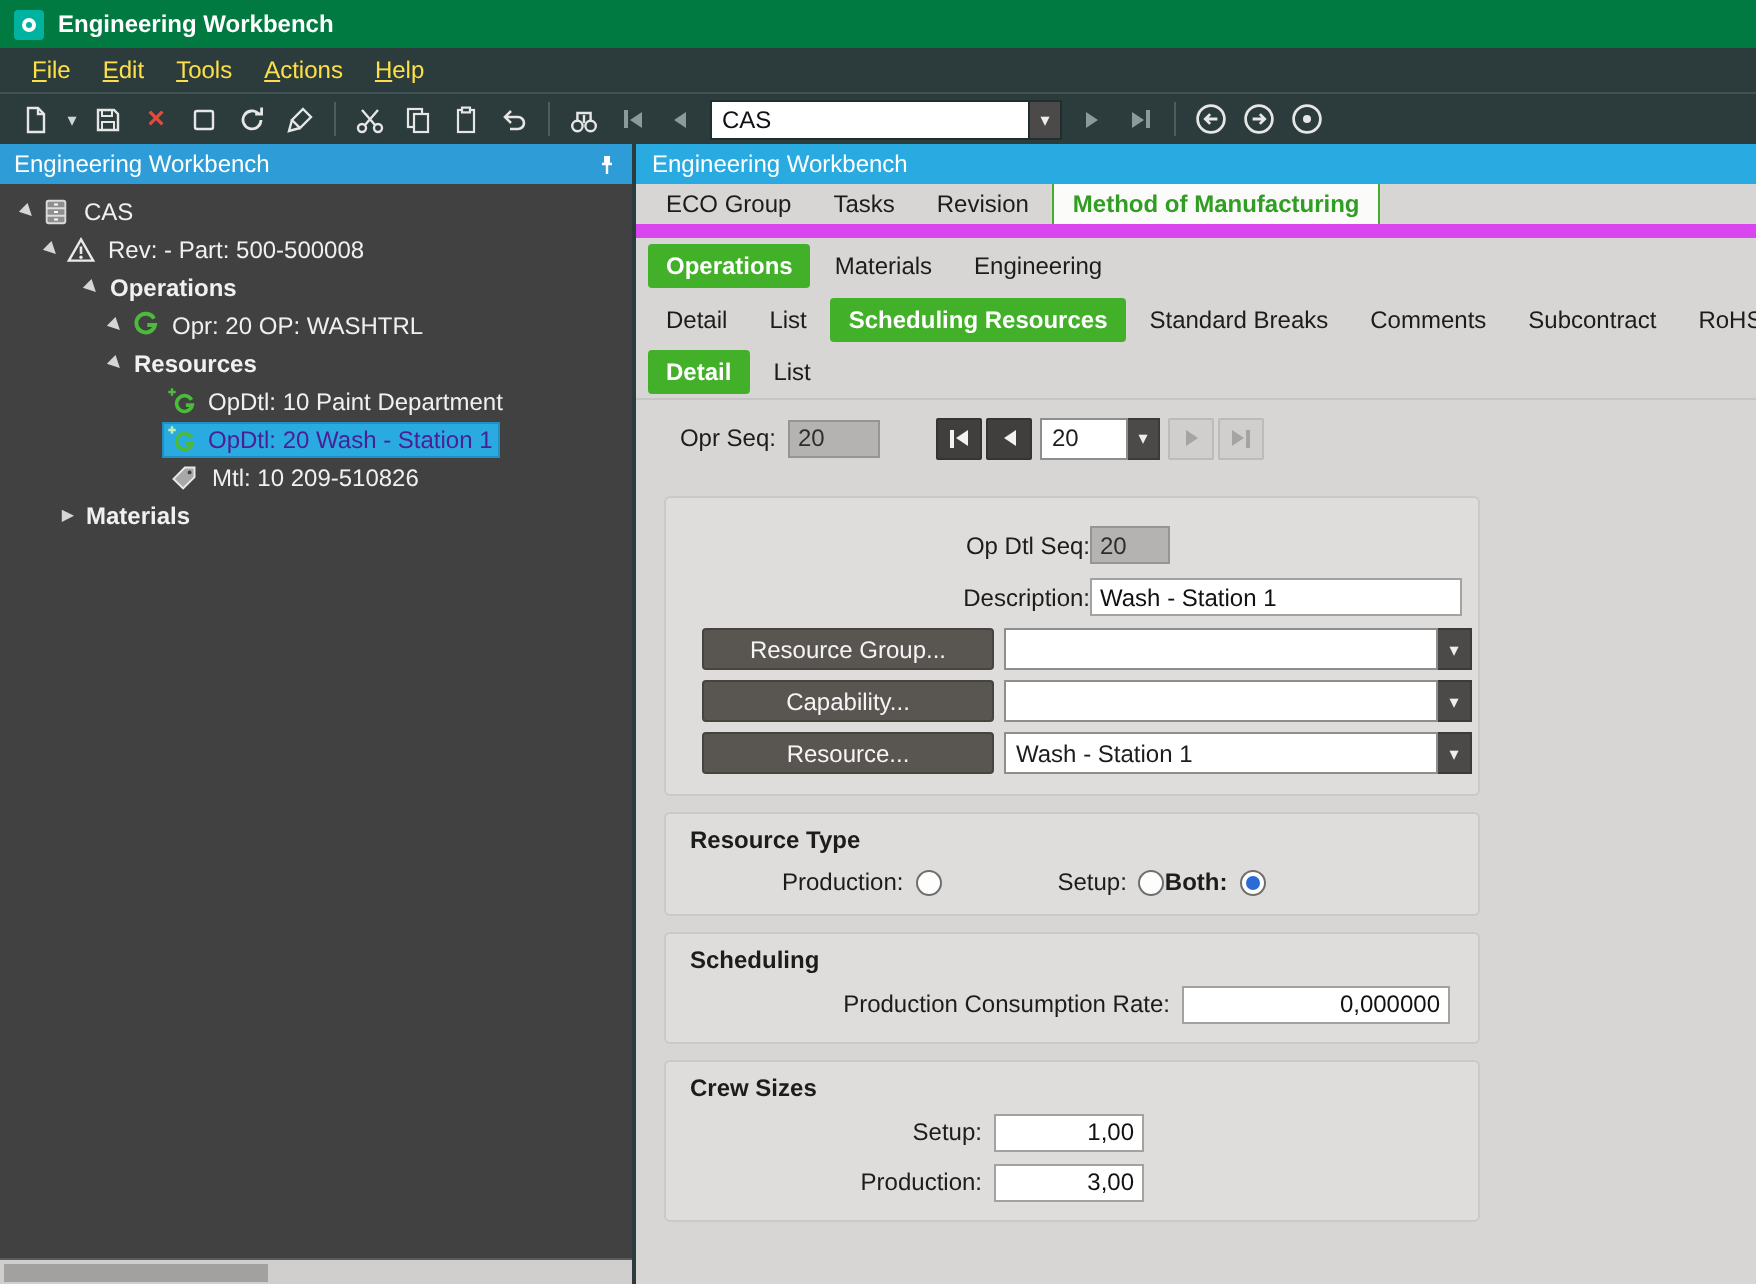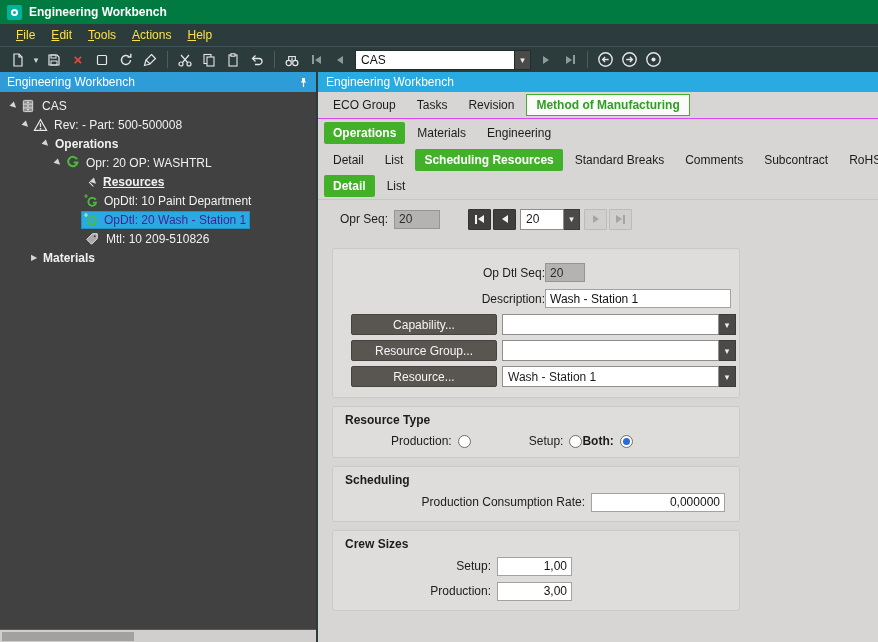--- a/index.html
+++ b/index.html
@@ -51,21 +51,21 @@
   .bold { font-weight:bold; }
   .hl { background:#29abe2; outline:1px solid #1f8fc4; display:inline-flex; align-items:center; }
   .hl .tlabel { color:#4c1d95; }
   .hscroll { height:13px; flex:0 0 auto; background:#d0cfcd; border-top:1px solid #5a5a5a; position:relative; }
   .hthumb { position:absolute; left:2px; top:2px; width:132px; height:9px; background:#a2a19f; }
 
   
   .right-panel { flex:1 1 auto; background:#d7d6d4; display:flex; flex-direction:column; min-width:0; min-height:0; }
   .right-header { height:20px; background:#29abe2; color:#fff; display:flex; align-items:center; padding:0 8px; flex:0 0 auto; }
   .tabs { height:27px; display:flex; align-items:center; padding-left:6px; gap:3px; flex:0 0 auto; white-space:nowrap; overflow:hidden; }
-  .tabs1 { border-bottom:1px solid #d946ef; }
+  .tabs1 { border-bottom:7px solid #d946ef; }
   .tabs4 { border-bottom:1px solid #c6c5c3; }
   .tab { padding:4px 9px; color:#1c1c1c; }
   .tab.active-outline { background:#fbfbfa; border:1px solid #43b02a; color:#2f9e22; font-weight:bold; padding:3px 9px; }
   .tab.active-fill { background:#43b02a; color:#fff; border-radius:2px; font-weight:bold; }
 
   
   .content { flex:1 1 auto; padding:8px 0 0 12px; overflow:hidden; }
   .field { height:19px; background:#fff; border:1px solid #a3a2a0; display:flex; align-items:center; padding:0 4px; color:#111; }
   .field.ro { background:#b4b3b1; border-color:#969593; color:#2d2d2d; }
   .field.num { justify-content:flex-end;text-align:right; }
@@ -274,21 +274,21 @@
         </div>
         <div class="tree-row" style="padding-left:52px;">
           <span class="tw exp"></span>
           <span class="ticon">
             <svg width="15" height="15" viewBox="0 0 16 16">
                 <path d="M12.8 4.6A5 5 0 1 0 13.3 8H9.2" fill="none" stroke="#4cbb3c" stroke-width="2.1"></path>
               </svg>
           </span>
           <span class="tlabel">Opr: 20 OP: WASHTRL</span>
         </div>
-        <div class="tree-row" style="padding-left:88px;text-decoration:underline;">
+        <div class="tree-row" style="padding-left:52px;">
           <span class="tw exp"></span>
           <span class="tlabel bold">Resources</span>
         </div>
         <div class="tree-row" style="padding-left:82px;">
           <span class="ticon">
             <svg width="15" height="15" viewBox="0 0 16 16">
                 <path d="M1.2 3.2h4M3.2 1.2v4" stroke="#4cbb3c" stroke-width="1.3" fill="none"></path>
                 <path d="M13.6 7.4A4.2 4.2 0 1 0 14 10.2H10.6" fill="none" stroke="#4cbb3c" stroke-width="1.9"></path>
               </svg>
           </span>
@@ -389,28 +389,28 @@
         <div class="group group-form">
           <div class="frow">
             <span class="flabel">Op Dtl Seq:</span>
             <span class="field ro fld-opdtl">20</span>
           </div>
           <div class="frow">
             <span class="flabel">Description:</span>
             <span class="field fld-desc">Wash - Station 1</span>
           </div>
           <div class="frow">
-            <span class="btn-dark">Capability...</span>
+            <span class="btn-dark">Resource Group...</span>
             <span class="combo2">
               <span class="cfield"></span>
               <span class="carrow"></span>
             </span>
           </div>
           <div class="frow">
-            <span class="btn-dark">Resource Group...</span>
+            <span class="btn-dark">Capability...</span>
             <span class="combo2">
               <span class="cfield"></span>
               <span class="carrow"></span>
             </span>
           </div>
           <div class="frow">
             <span class="btn-dark">Resource...</span>
             <span class="combo2">
               <span class="cfield">Wash - Station 1</span>
               <span class="carrow"></span>

